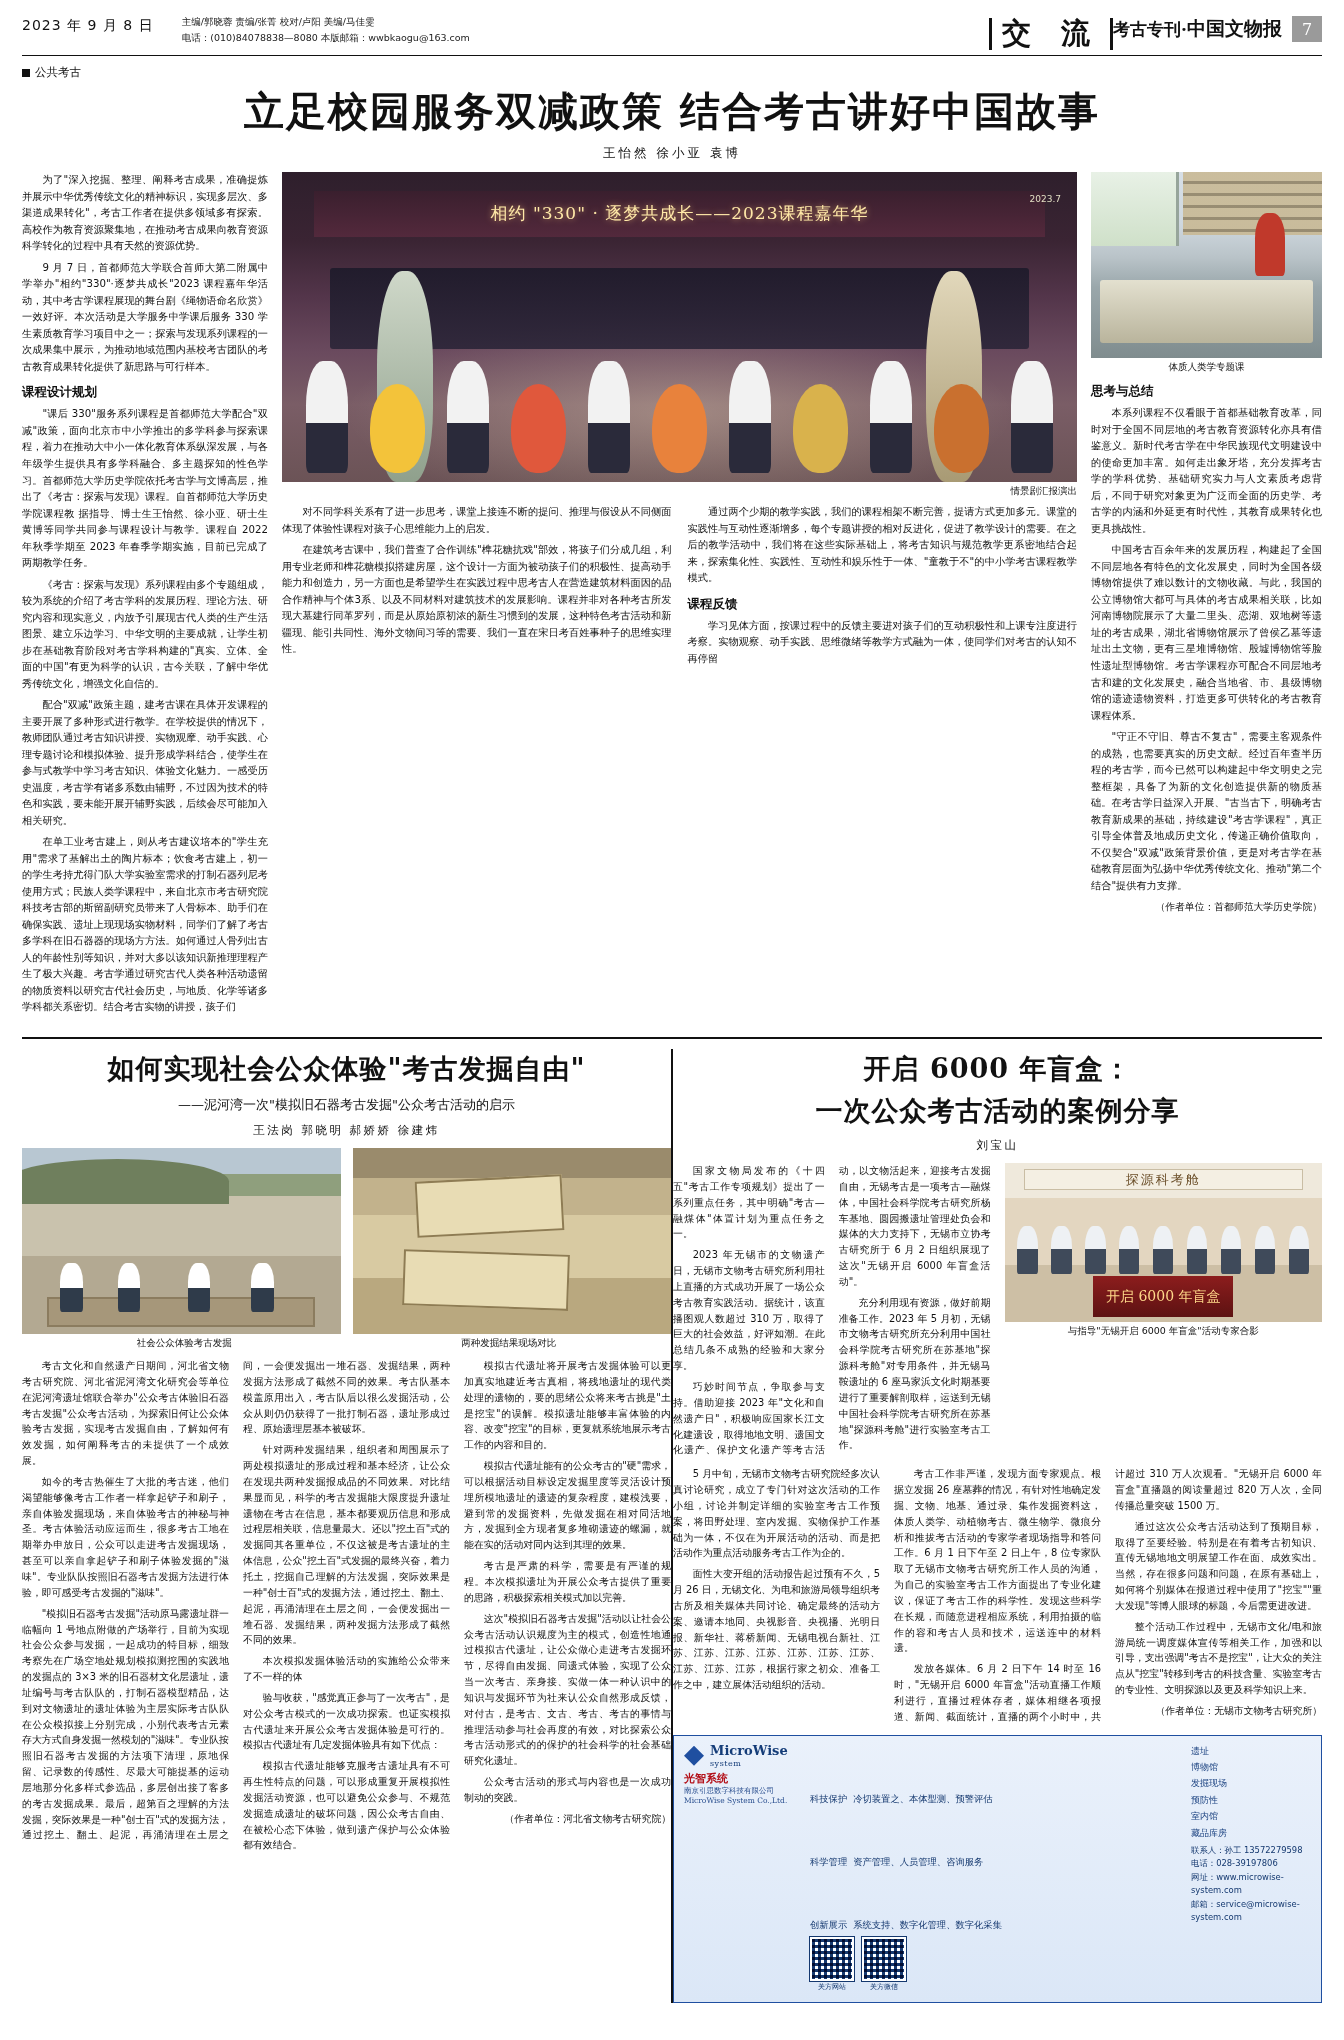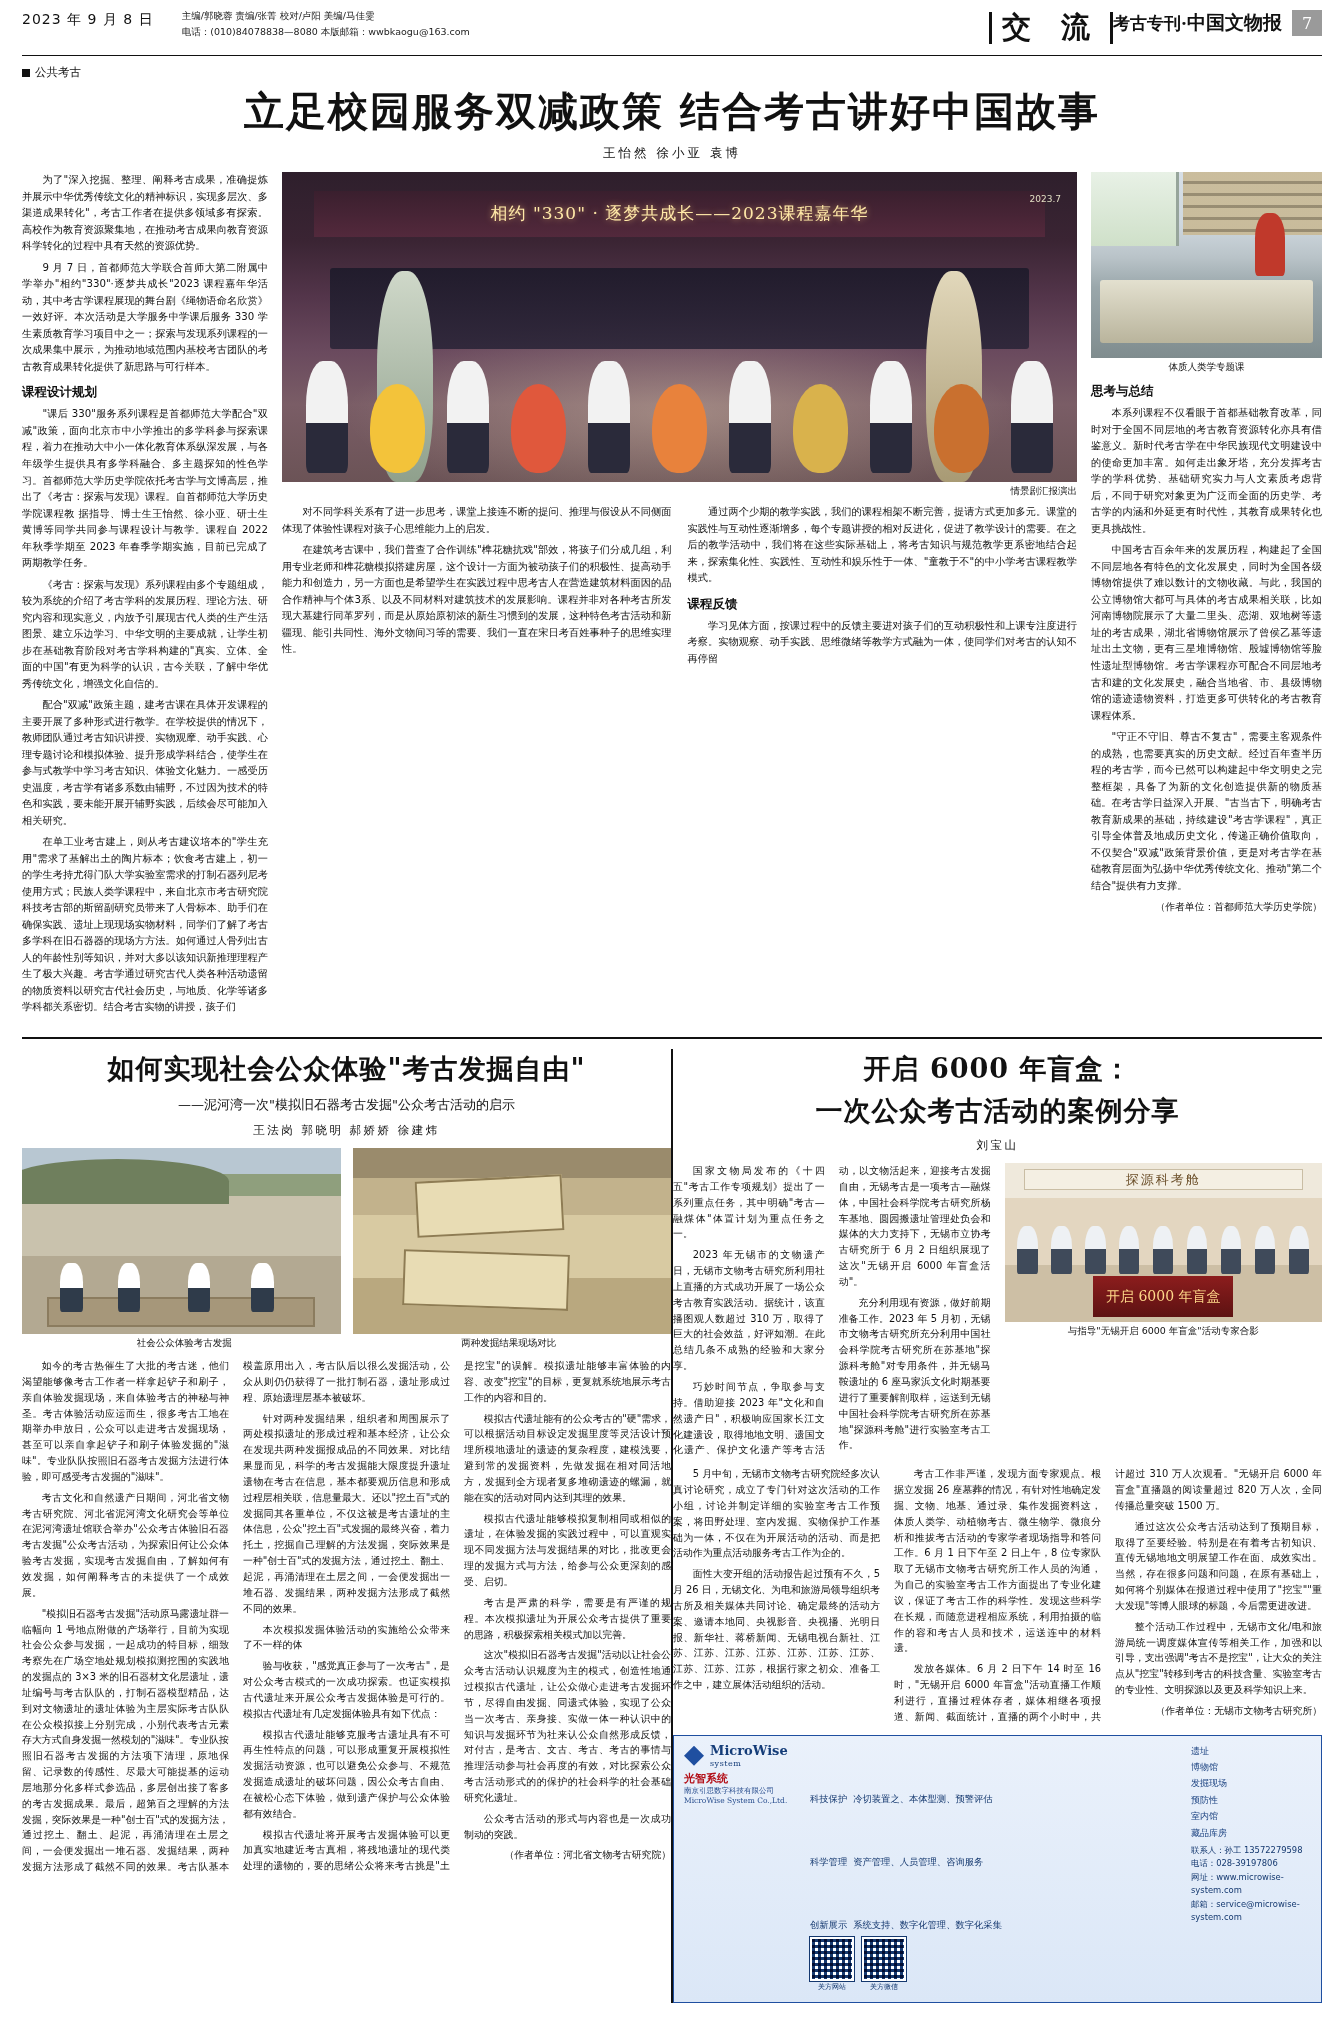--- a/index.html
+++ b/index.html
@@ -6,21 +6,21 @@
   html, body { margin: 0; padding: 0; }
   body {
     width: 1344px; height: 2040px;
     background: #fff;
     font-family: "DejaVu Sans", "Liberation Sans", sans-serif;
     color: #111;
   }
   .page { position: relative; width: 1344px; height: 2040px; padding: 0 22px; }
 
   
-  .masthead { display: flex; align-items: flex-start; padding-top: 8px; height: 52px; }
+  .masthead { display: flex; align-items: flex-start; padding-top: 14px; height: 52px; }
   .mast-date { font-size: 14px; letter-spacing: 1px; white-space: nowrap; padding-top: 3px; }
   .mast-credits { margin-left: 28px; font-size: 9.5px; line-height: 1.65; color: #222; }
   .mast-mid { flex: 1; display: flex; justify-content: flex-end; align-items: flex-start; }
   .mast-title-wrap { display: flex; align-items: center; gap: 10px; }
   .mast-bar { width: 3px; height: 32px; background: #111; }
   .mast-title { font-family: "DejaVu Serif", "Liberation Serif", serif; font-size: 29px; font-weight: 700; letter-spacing: 10px; }
   .mast-right { display: flex; align-items: center; gap: 10px; padding-top: 2px; }
   .mast-brand { font-family: "DejaVu Serif", "Liberation Serif", serif; font-size: 17px; font-weight: 700; white-space: nowrap; }
   .mast-brand .b2 { font-size: 19px; }
   .pagenum { width: 30px; height: 26px; background: #9a9a9a; color: #fff; font-size: 16px;
@@ -283,30 +283,29 @@
             <div class="box b2"></div>
           </div>
         </figure>
       </div>
       <div style="display:flex;justify-content:space-between">
         <figcaption class="figcap" style="flex:1;text-align:center">社会公众体验考古发掘</figcaption>
         <figcaption class="figcap" style="flex:1;text-align:center">两种发掘结果现场对比</figcaption>
       </div>
 
       <div class="b-cols3" style="margin-top:8px">
+        <p>考古文化和自然遗产日期间，河北省文物考古研究院、河北省泥河湾文化研究会等单位在泥河湾遗址馆联合举办"公众考古体验旧石器考古发掘"公众考古活动，为探索旧何让公众体验考古发掘，实现考古发掘自由，了解如何有效发掘，如何阐释考古的未提供了一个成效展。</p>
         <p>如今的考古热催生了大批的考古迷，他们渴望能够像考古工作者一样拿起铲子和刷子，亲自体验发掘现场，来自体验考古的神秘与神圣。考古体验活动应运而生，很多考古工地在期举办申放日，公众可以走进考古发掘现场，甚至可以亲自拿起铲子和刷子体验发掘的"滋味"。专业队队按照旧石器考古发掘方法进行体验，即可感受考古发掘的"滋味"。</p>
-        <p>考古文化和自然遗产日期间，河北省文物考古研究院、河北省泥河湾文化研究会等单位在泥河湾遗址馆联合举办"公众考古体验旧石器考古发掘"公众考古活动，为探索旧何让公众体验考古发掘，实现考古发掘自由，了解如何有效发掘，如何阐释考古的未提供了一个成效展。</p>
         <p>"模拟旧石器考古发掘"活动原马露遗址群一临幅向 1 号地点附做的产场举行，目前为实现社会公众参与发掘，一起成功的特目标，细致考察先在广场空地处规划模拟测挖围的实践地的发掘点的 3×3 米的旧石器材文化层遗址，遗址编号与考古队队的，打制石器模型精品，达到对文物遗址的遗址体验为主层实际考古队队在公众模拟接上分别完成，小别代表考古元素存大方式自身发掘一然模划的"滋味"。专业队按照旧石器考古发掘的方法项下清理，原地保留、记录数的传感性、尽最大可能提基的运动层地那分化多样式参选品，多层创出接了客多的考古发掘成果。最后，超第百之理解的方法发掘，突际效果是一种"创士百"式的发掘方法，通过挖土、翻土、起泥，再涌清理在土层之间，一会便发掘出一堆石器、发掘结果，两种发掘方法形成了截然不同的效果。考古队基本模盖原用出入，考古队后以很么发掘活动，公众从则仍仍获得了一批打制石器，遗址形成过程、原始遗理层基本被破坏。</p>
         <p>针对两种发掘结果，组织者和周围展示了两处模拟遗址的形成过程和基本经济，让公众在发现共两种发掘报成品的不同效果。对比结果显而见，科学的考古发掘能大限度提升遗址遗物在考古在信息，基本都要观历信息和形成过程层相关联，信息量最大。还以"挖土百"式的发掘同其各重单位，不仅这被是考古遗址的主体信息，公众"挖土百"式发掘的最终兴奋，着力托土，挖掘自己理解的方法发掘，突际效果是一种"创士百"式的发掘方法，通过挖土、翻土、起泥，再涌清理在土层之间，一会便发掘出一堆石器、发掘结果，两种发掘方法形成了截然不同的效果。</p>
         <p>本次模拟发掘体验活动的实施给公众带来了不一样的体</p>
         <p>验与收获，"感觉真正参与了一次考古"，是对公众考古模式的一次成功探索。也证实模拟古代遗址来开展公众考古发掘体验是可行的。模拟古代遗址有几定发掘体验具有如下优点：</p>
         <p>模拟古代遗址能够克服考古遗址具有不可再生性特点的问题，可以形成重复开展模拟性发掘活动资源，也可以避免公众参与、不规范发掘造成遗址的破坏问题，因公众考古自由、在被松心态下体验，做到遗产保护与公众体验都有效结合。</p>
         <p>模拟古代遗址将开展考古发掘体验可以更加真实地建近考古真相，将残地遗址的现代类处理的遗物的，要的思绪公众将来考古挑是"土是挖宝"的误解。模拟遗址能够丰富体验的内容、改变"挖宝"的目标，更复就系统地展示考古工作的内容和目的。</p>
         <p>模拟古代遗址能有的公众考古的"硬"需求，可以根据活动目标设定发掘里度等灵活设计预埋所模地遗址的遗迹的复杂程度，建模浅要，避到常的发掘资料，先做发掘在相对同活地方，发掘到全方现者复多堆砌遗迹的螺漏，就能在实的活动对同内达到其理的效果。</p>
-        <p>模拟古代遗址能够模拟复制相同或相似的遗址，在体验发掘的实践过程中，可以直观实现不同发掘方法与发掘结果的对比，批改更会理的发掘方式与方法，给参与公众更深刻的感受、启切。</p>
         <p>考古是严肃的科学，需要是有严谨的规程。本次模拟遗址为开展公众考古提供了重要的思路，积极探索相关模式加以完善。</p>
         <p>这次"模拟旧石器考古发掘"活动以让社会公众考古活动认识规度为主的模式，创造性地通过模拟古代遗址，让公众做心走进考古发掘环节，尽得自由发掘、同遗式体验，实现了公众当一次考古、亲身接、实做一体一种认识中的知识与发掘环节为社来认公众自然形成反馈，对付古，是考古、文古、考古、考古的事情与推理活动参与社会再度的有效，对比探索公众考古活动形式的的保护的社会科学的社会基础研究化遗址。</p>
         <p>公众考古活动的形式与内容也是一次成功制动的突践。</p>
         <p class="sign" style="text-indent:0">（作者单位：河北省文物考古研究院）</p>
       </div>
     </div>
 
     <div class="vline"></div>
 
     <div>

